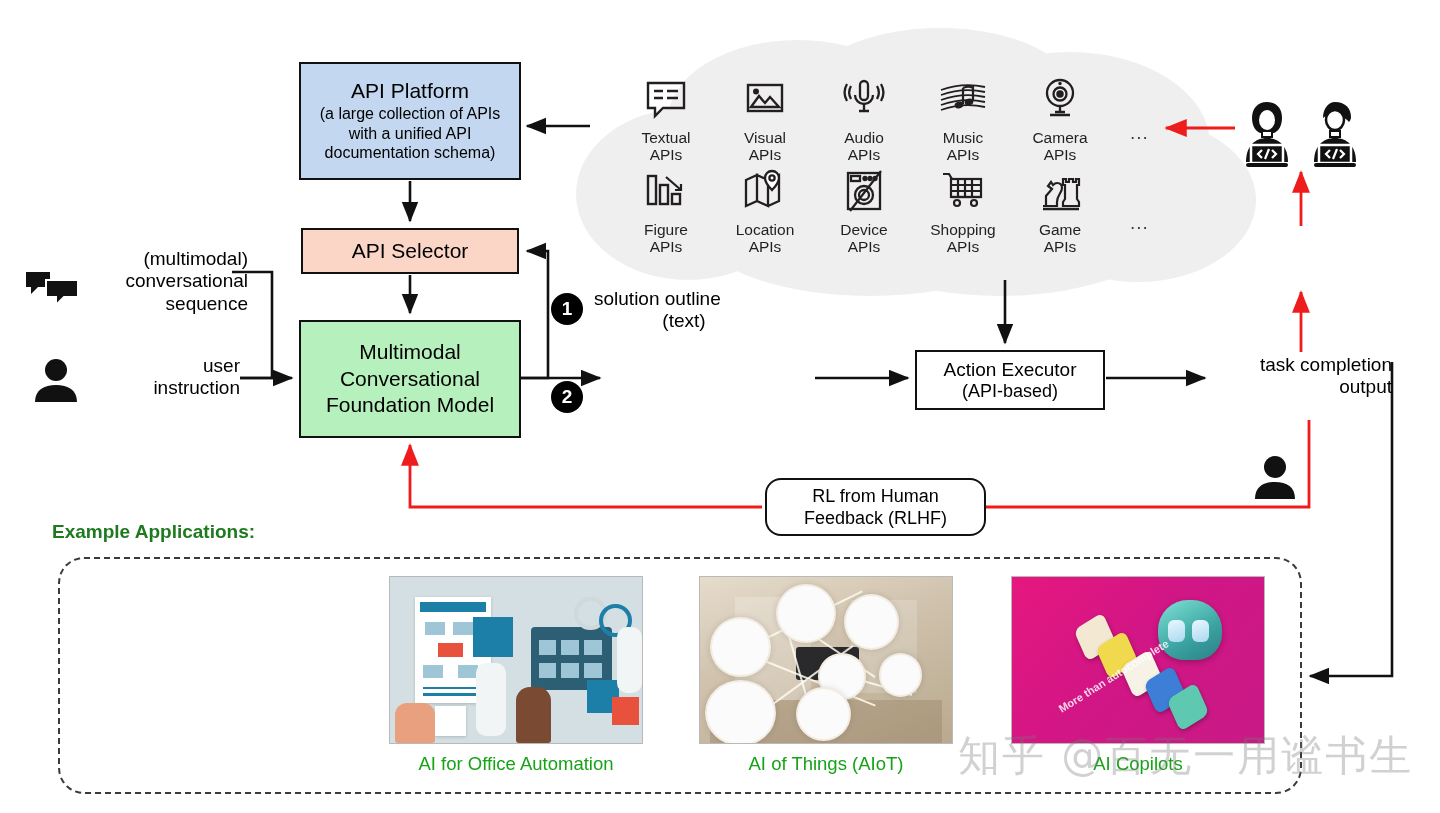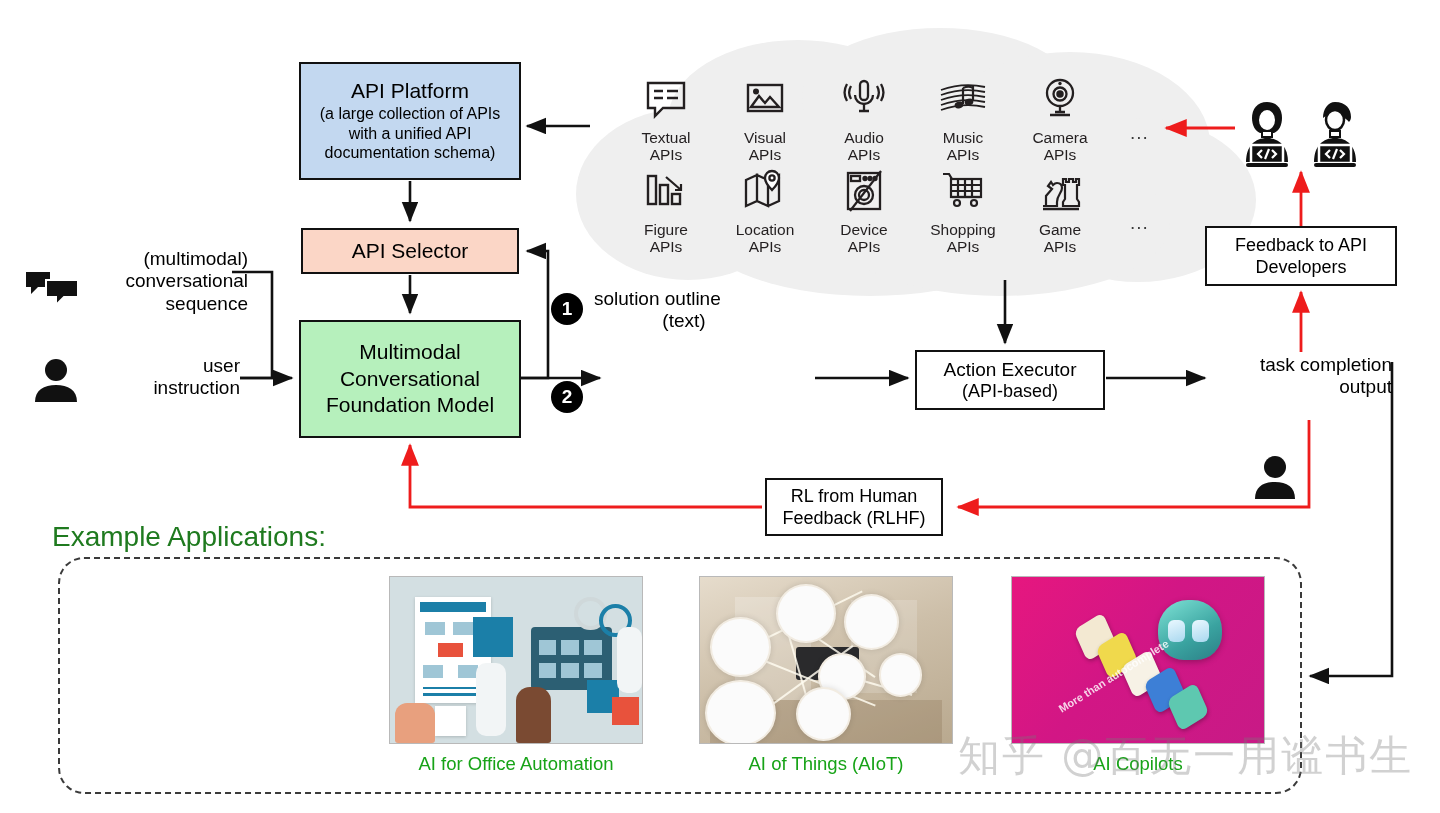--- a/index.html
+++ b/index.html
@@ -64,22 +64,22 @@
   #action-executor .n-title { font-size: 19px; }
   #action-executor .n-sub { font-size: 18px; }
 
   #feedback-box {
     left: 1205px; top: 226px; width: 192px; height: 60px;
     background: #fff; border-width: 2px;
   }
   #feedback-box .n-title { font-size: 18px; line-height: 1.24; }
 
   #rlhf-box {
-    left: 765px; top: 478px; width: 178px; height: 58px;
-    background: #fff; border-width: 2px;
+    left: 765px; top: 478px; width: 221px; height: 58px;
+    background: #fff; border-width: 2px; border-radius: 16px;
   }
   #rlhf-box .n-title { font-size: 18px; line-height: 1.24; }
 
   
   .label { position: absolute; color: #000; text-align: right; line-height: 1.18; }
 
   #lbl-context { left: 72px; top: 248px; width: 176px; font-size: 19px; }
   #lbl-user    { left: 88px; top: 355px; width: 152px; font-size: 19px; }
   #lbl-solution{ left: 594px; top: 288px; width: 180px; font-size: 19px; text-align: left;}
   #lbl-solution .sub { display:block; text-align:center; }
@@ -111,21 +111,21 @@
     width: 32px; height: 32px;
     border-radius: 50%;
     background: #000; color: #fff;
     font-size: 19px; font-weight: bold;
     display: flex; align-items: center; justify-content: center;
   }
 
   
   #examples-title {
     position: absolute; left: 52px; top: 521px;
-    font-size: 28px; font-weight: normal; color: #1f7a1f;
+    font-size: 19px; font-weight: bold; color: #1f7a1f;
   }
   #examples-panel {
     position: absolute; left: 58px; top: 557px;
     width: 1244px; height: 237px;
     border: 2px dashed #3a3a3a;
     border-radius: 26px;
   }
   .thumb-wrap { position: absolute; top: 19px; width: 254px; }
   .thumb {
     width: 254px; height: 168px;
@@ -415,24 +415,20 @@
     <div class="n-title">Multimodal</div>
     <div class="n-title">Conversational</div>
     <div class="n-title">Foundation  Model</div>
   </div>
 
   <div class="node boxnode" id="action-executor">
     <div class="n-title">Action Executor</div>
     <div class="n-sub">(API-based)</div>
   </div>
 
-  <div class="node boxnode" id="feedback-box">
-    <div class="n-title">Feedback to API</div>
-    <div class="n-title">Developers</div>
-  </div>
 
   <div class="node boxnode" id="rlhf-box">
     <div class="n-title">RL from Human</div>
     <div class="n-title">Feedback (RLHF)</div>
   </div>
 
   <div class="label" id="lbl-context">
     <div>(multimodal)</div>
     <div>conversational</div>
     <div>sequence</div>

